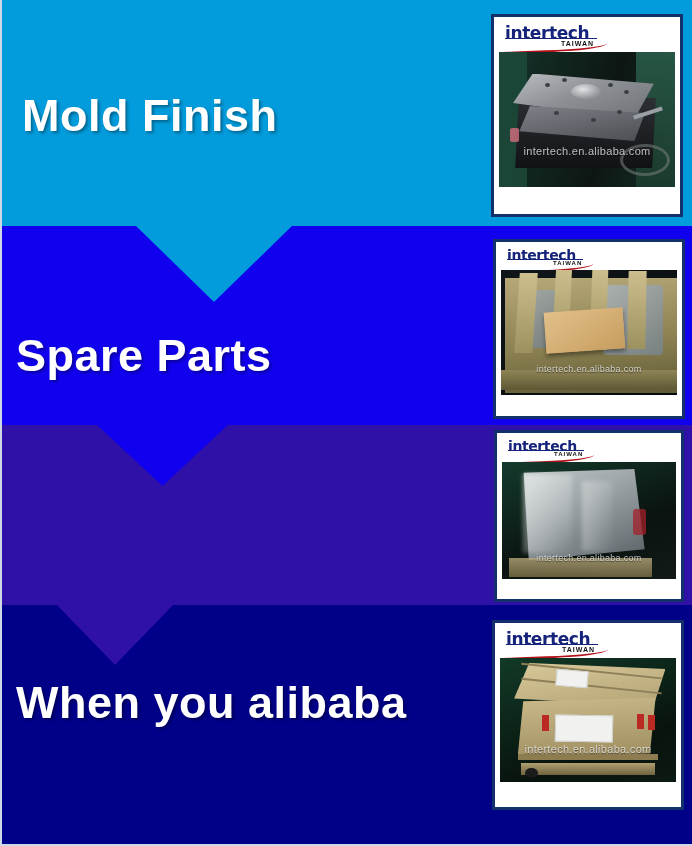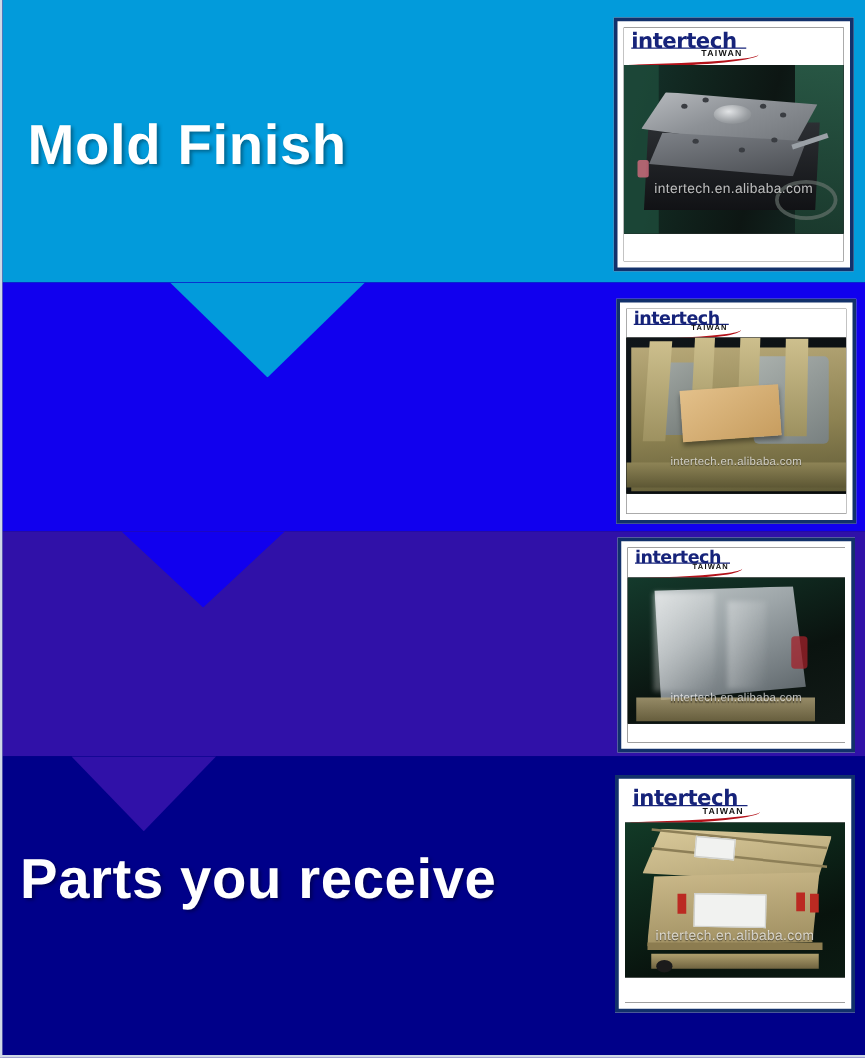--- a/index.html
+++ b/index.html
@@ -220,21 +220,22 @@
   <div class="band band-1"></div>
   <div class="band band-2"></div>
   <div class="band band-3"></div>
   <div class="band band-4"></div>
 
   <div class="chev chev-1"></div>
   <div class="chev chev-2"></div>
   <div class="chev chev-3"></div>
 
   <div class="title title-1">Mold Finish</div>
-  <div class="title title-4">Parts you receive</div>
+  <div class="title title-2">Spare Parts</div>
+  <div class="title title-4">When you alibaba</div>
 
   <div class="card card-1">
     <div class="card-inner">
       <div class="logo">
         <span class="logo-word">intertech</span>
         <span class="logo-underline"></span>
         <span class="logo-swoosh"></span>
         <span class="logo-tw">TAIWAN</span>
       </div>
       <div class="photo">

